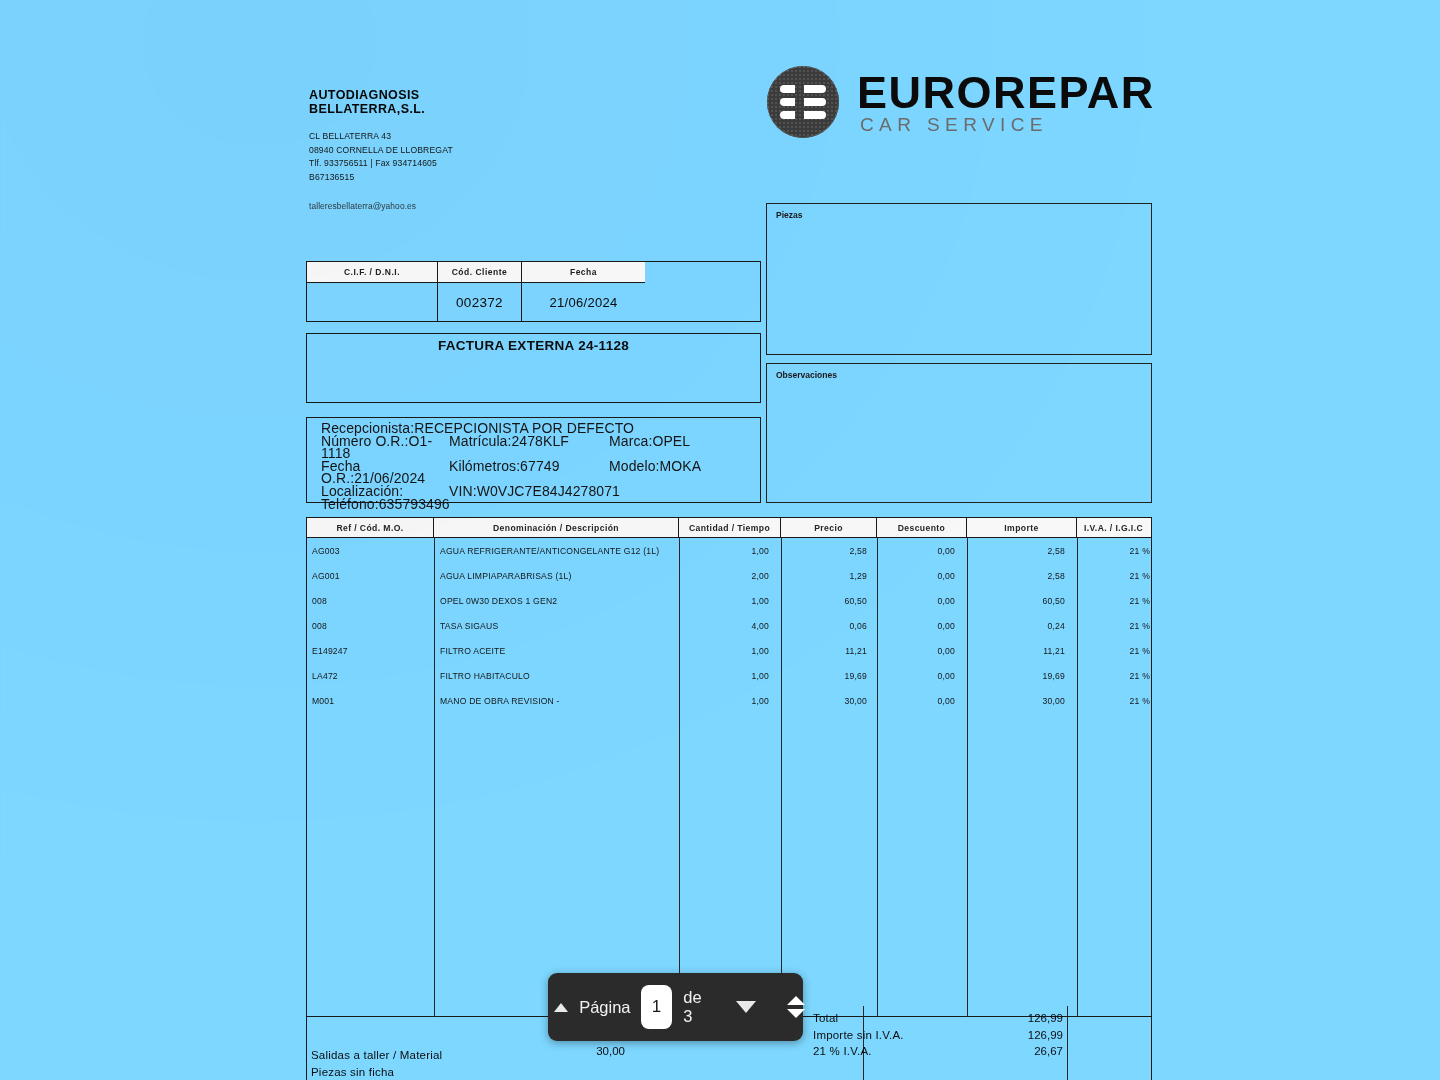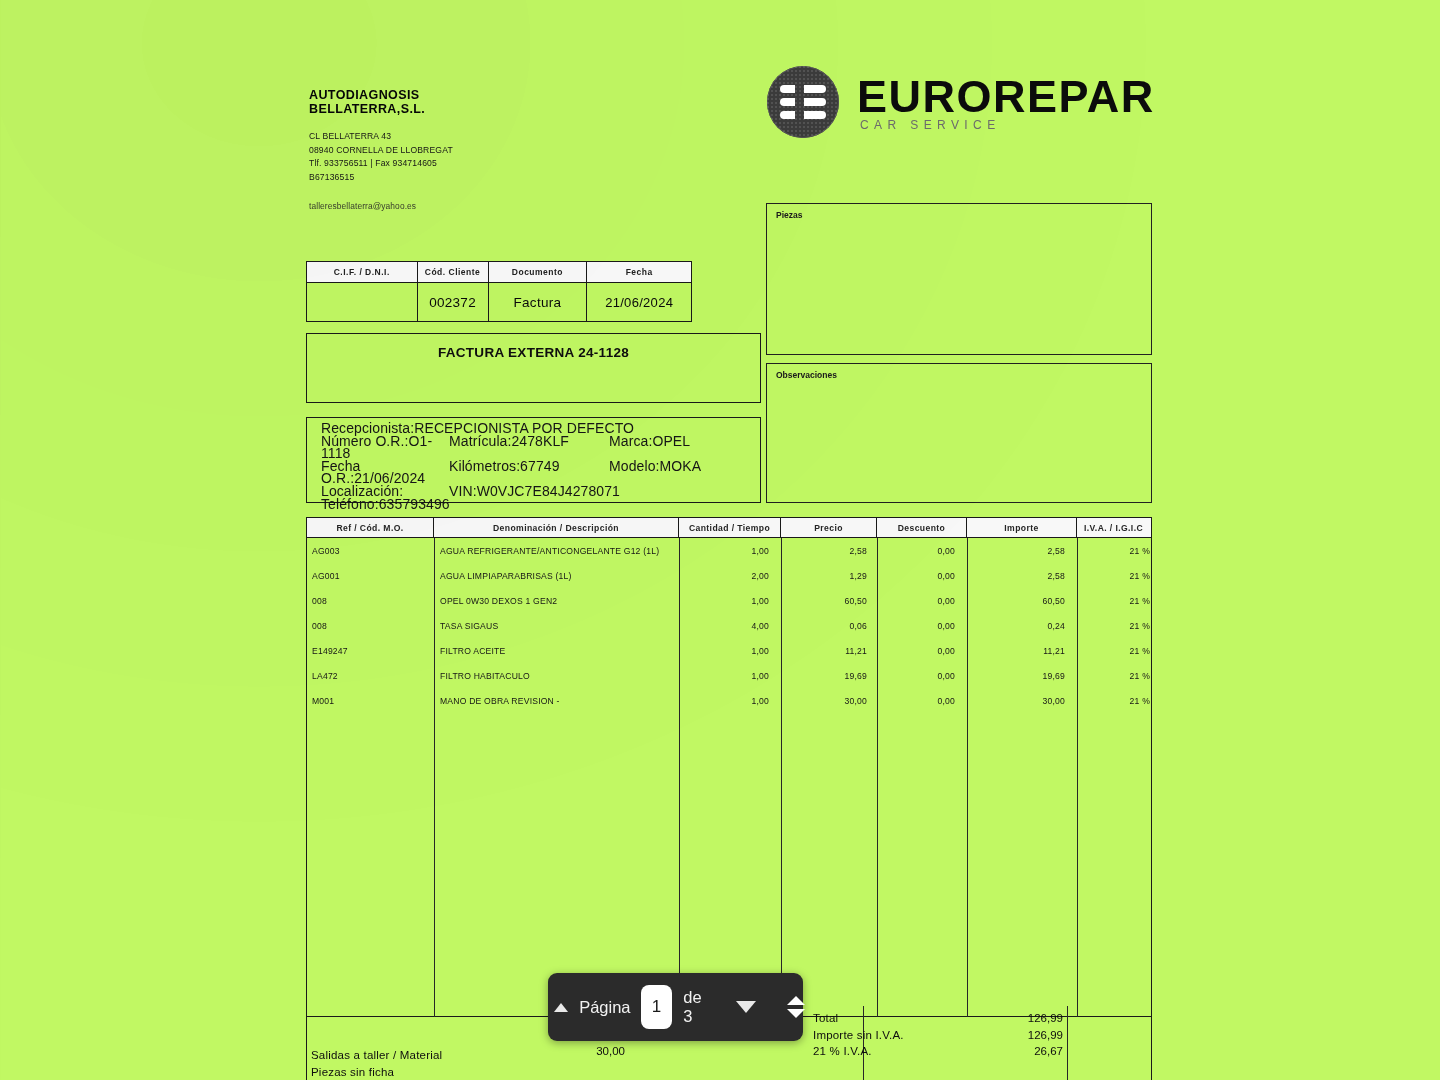--- a/index.html
+++ b/index.html
@@ -1,21 +1,21 @@
 <!DOCTYPE html>
 <html><head>
 <meta charset="utf-8">
 <style>
   html,body{margin:0;padding:0;background:#ffffff;}
   body{width:1440px;height:1080px;position:relative;overflow:hidden;
        font-family:"Liberation Sans",sans-serif;color:#1a1a1a;}
 
   
   #scan{position:absolute;left:0;top:0;width:1440px;height:1080px;
-        background:#bef264;filter:contrast(1.05);}
+        background:#7dd3fc;filter:contrast(1.05);}
   #scan::after{content:"";position:absolute;inset:0;pointer-events:none;
         background:
           radial-gradient(ellipse at 18% 4%, rgba(0,0,0,.05) 0 2px, transparent 60%),
           linear-gradient(90deg, rgba(0,0,0,.012) 0 1px, transparent 1px);
         opacity:.5;}
 
   .blur{filter:blur(.35px);}
   .smudge{opacity:.88;}
 
   
@@ -36,53 +36,53 @@
         background:#fdfdfd;height:8px;border-radius:4px;}
   #logo .mark .s1{left:13px;top:19px;width:46px;}
   #logo .mark .s2{left:13px;top:32px;width:46px;}
   #logo .mark .s3{left:13px;top:45px;width:46px;}
   #logo .mark .bar{position:absolute;left:28px;top:14px;width:9px;height:46px;
         background:#3f3f3f;}
   #logo .mark .dots{position:absolute;inset:0;
         background:radial-gradient(circle at 30% 30%, rgba(255,255,255,.12) 0 1px, transparent 1px) 0 0/4px 4px;}
   #logo .wordmark{line-height:1;}
   #logo .big{font-size:45px;font-weight:bold;letter-spacing:1.5px;color:#121212;}
-  #logo .sub{font-size:12px;letter-spacing:5.4px;color:#6d6d6d;
+  #logo .sub{font-size:19px;letter-spacing:5.4px;color:#6d6d6d;
         margin-left:3px;}
 
   
   .box{position:absolute;border:1.3px solid #262626;box-sizing:border-box;
         background:transparent;}
   .boxlabel{position:absolute;font-size:8.5px;font-weight:bold;color:#222;}
 
   #cliente-box{left:766px;top:203px;width:386px;height:152px;}
   #cliente-lbl{left:776px;top:210px;}
   #obs-box{left:766px;top:363px;width:386px;height:140px;}
   #obs-lbl{left:776px;top:370px;}
 
   
-  #docinfo{position:absolute;left:306px;top:261px;width:386px;height:61px;
+  #docinfo{position:absolute;left:306px;top:261px;width:455px;height:61px;
         border:1.4px solid #1f1f1f;box-sizing:border-box;display:flex;}
   #docinfo .cell{border-right:1.4px solid #1f1f1f;box-sizing:border-box;
         display:flex;flex-direction:column;}
   #docinfo .cell:last-child{border-right:none;}
   #docinfo .c1{width:131px;} #docinfo .c2{width:84px;}
   #docinfo .c3{width:117px;} #docinfo .c4{width:123px;}
   #docinfo .hd{height:20px;border-bottom:1.3px solid #1f1f1f;
         display:flex;align-items:center;justify-content:center;
         font-size:8.5px;font-weight:bold;letter-spacing:.5px;color:#262626;
         background:#f4f4f4;}
   #docinfo .vl{flex:1;display:flex;align-items:center;justify-content:center;
         font-size:13.5px;color:#101010;letter-spacing:.3px;}
   #docinfo .vl.small{font-size:13px;}
 
   
   #fext{position:absolute;left:306px;top:333px;width:455px;height:70px;
         border:1.4px solid #1f1f1f;box-sizing:border-box;}
-  #fext .t{margin-top:11px;text-align:center;font-size:13.5px;font-weight:bold;
+  #fext .t{margin-top:4px;text-align:center;font-size:13.5px;font-weight:bold;
         letter-spacing:.3px;color:#141414;}
 
   
   #recep{position:absolute;left:306px;top:417px;width:455px;height:86px;
         border:1.4px solid #1f1f1f;box-sizing:border-box;padding:4px 14px;
         font-size:14px;line-height:12.6px;letter-spacing:.1px;color:#1b1b1b;}
   #recep .row{display:flex;}
   #recep .k1{width:128px;} #recep .k2{width:160px;}
 
   
@@ -187,24 +187,20 @@
 
   <div id="docinfo">
     <div class="cell c1">
       <div class="hd blur">C.I.F. / D.N.I.</div>
       <div class="vl"></div>
     </div>
     <div class="cell c2">
       <div class="hd blur">Cód. Cliente</div>
       <div class="vl">002372</div>
     </div>
-    <div class="cell c3">
-      <div class="hd blur">Documento</div>
-      <div class="vl">Factura</div>
-    </div>
     <div class="cell c4">
       <div class="hd blur">Fecha</div>
       <div class="vl small">21/06/2024</div>
     </div>
   </div>
 
   <div id="fext">
     <div class="t">FACTURA EXTERNA 24-1128</div>
   </div>
 

